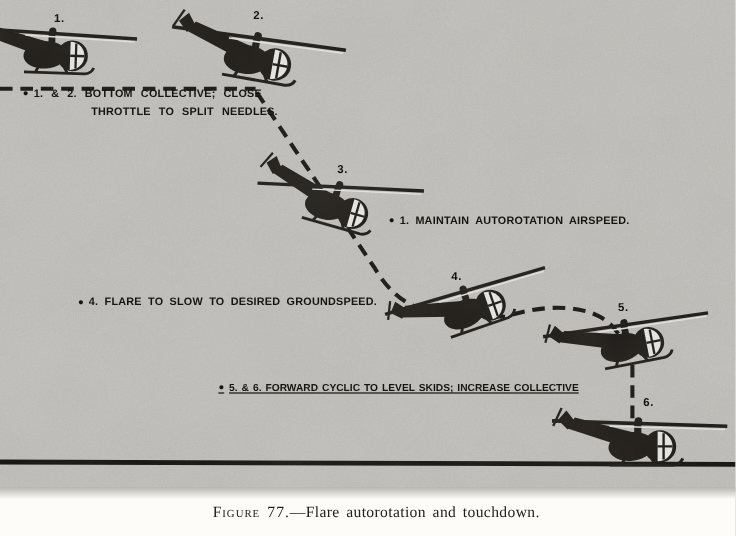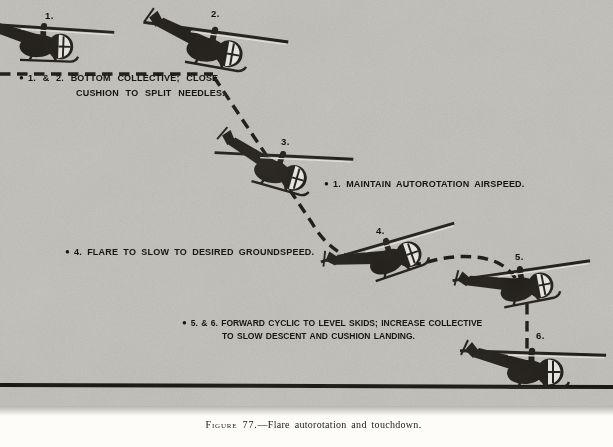--- a/index.html
+++ b/index.html
@@ -19,31 +19,31 @@
   svg.art{position:absolute;left:0;top:0;}
   .ink{fill:#1b1813;}
   .ink-s{stroke:#1b1813;fill:none;}
   .dash{fill:none;stroke:#15130e;stroke-width:3.4;stroke-dasharray:10.5 6.5;}
   .ann{
     position:absolute;color:#17150f;font-weight:700;font-size:9px;
     letter-spacing:0.2px;word-spacing:2.5px;line-height:15px;white-space:nowrap;
   }
   .ann .bullet{font-size:8px;margin-right:4px;vertical-align:0.5px;}
   .ann.wide{word-spacing:4px;}
-  .ann.tight{font-size:8.5px;word-spacing:1px;letter-spacing:0;line-height:13px;}
+  .ann.tight{font-size:8.5px;word-spacing:1px;letter-spacing:0;line-height:13px;text-decoration:underline;}
   .ann .l2{padding-left:57px;}
   .ann.tight .l2{padding-left:40px;}
   .hlabel{
     position:absolute;color:#14120d;font-weight:700;font-size:9.5px;
     letter-spacing:0.5px;
   }
   .caption{
     position:absolute;left:0;top:419px;width:613px;text-align:center;
     text-indent:14px;color:#24211b;
-    font-family:"Liberation Serif",serif;font-size:10px;letter-spacing:0.3px;
+    font-family:"Liberation Serif",serif;font-size:13px;letter-spacing:0.3px;
     word-spacing:2px;
   }
   .caption .sc{font-variant:small-caps;letter-spacing:0.8px;}
 </style>
 </head>
 <body>
 
 <div class="photo">
 
   <svg class="art" width="613" height="410" viewBox="0 0 613 410">
@@ -142,36 +142,35 @@
   <span class="hlabel" style="left:211px;top:8px">2.</span>
   <span class="hlabel" style="left:281px;top:136px">3.</span>
   <span class="hlabel" style="left:376px;top:225px">4.</span>
   <span class="hlabel" style="left:515px;top:251px">5.</span>
   <span class="hlabel" style="left:536px;top:330px">6.</span>
 
   <div class="ann wide" style="left:19px;top:70px">
     <div class="l1">
       <span class="bullet">●</span><span>1. &amp; 2. BOTTOM COLLECTIVE; CLOSE</span>
     </div>
-    <div class="l2">CUSHION TO SPLIT NEEDLES.</div>
+    <div class="l2">THROTTLE TO SPLIT NEEDLES.</div>
   </div>
 
   <div class="ann" style="left:324px;top:176px">
     <span class="bullet">●</span><span>1. MAINTAIN AUTOROTATION AIRSPEED.</span>
   </div>
 
   <div class="ann" style="left:65px;top:244px">
     <span class="bullet">●</span><span>4. FLARE TO SLOW TO DESIRED GROUNDSPEED.</span>
   </div>
 
   <div class="ann tight" style="left:182px;top:316px">
     <div class="l1">
       <span class="bullet">●</span><span>5. &amp; 6. FORWARD CYCLIC TO LEVEL SKIDS; INCREASE COLLECTIVE</span>
     </div>
-    <div class="l2">TO SLOW DESCENT AND CUSHION LANDING.</div>
   </div>
 
 </div>
 
 <div class="photo-edge"></div>
 
 <div class="caption">
   <span class="sc">Figure 77.</span><span>—Flare autorotation and touchdown.</span>
 </div>
 

